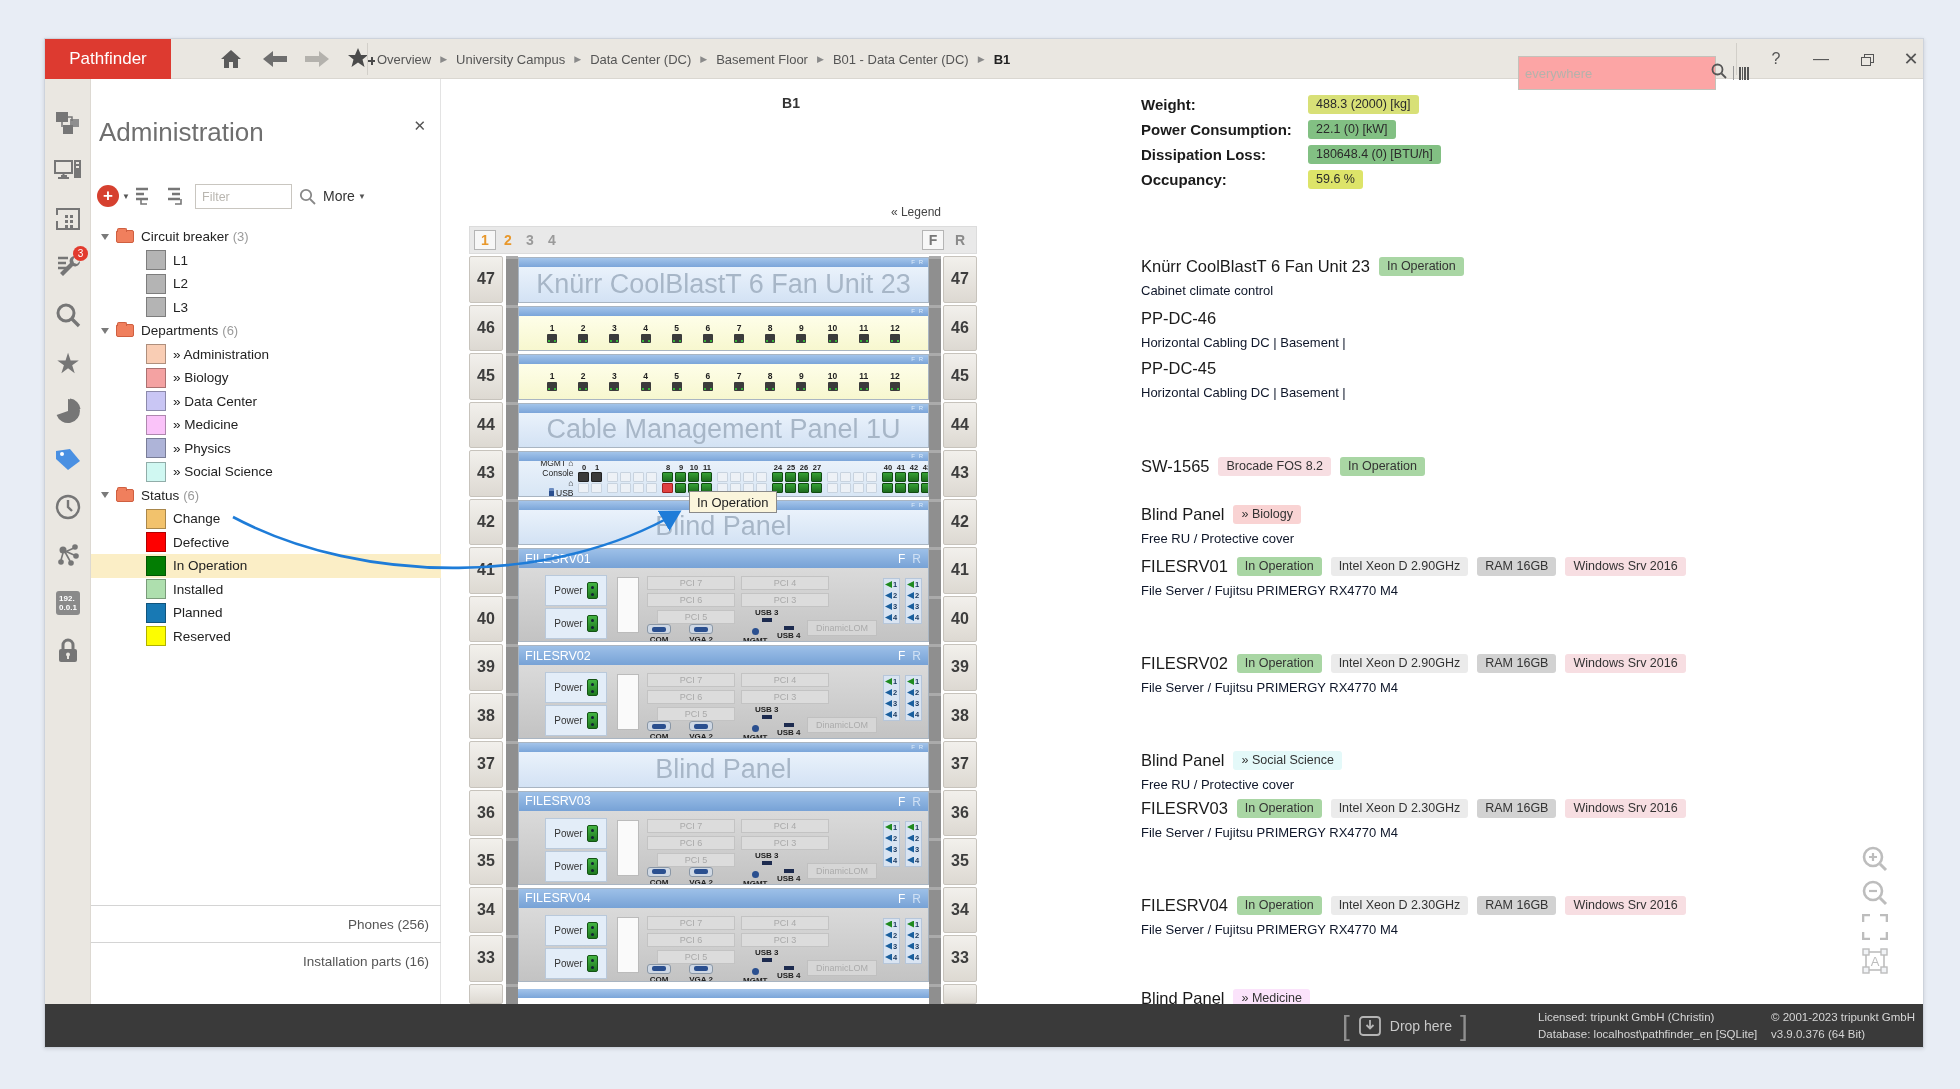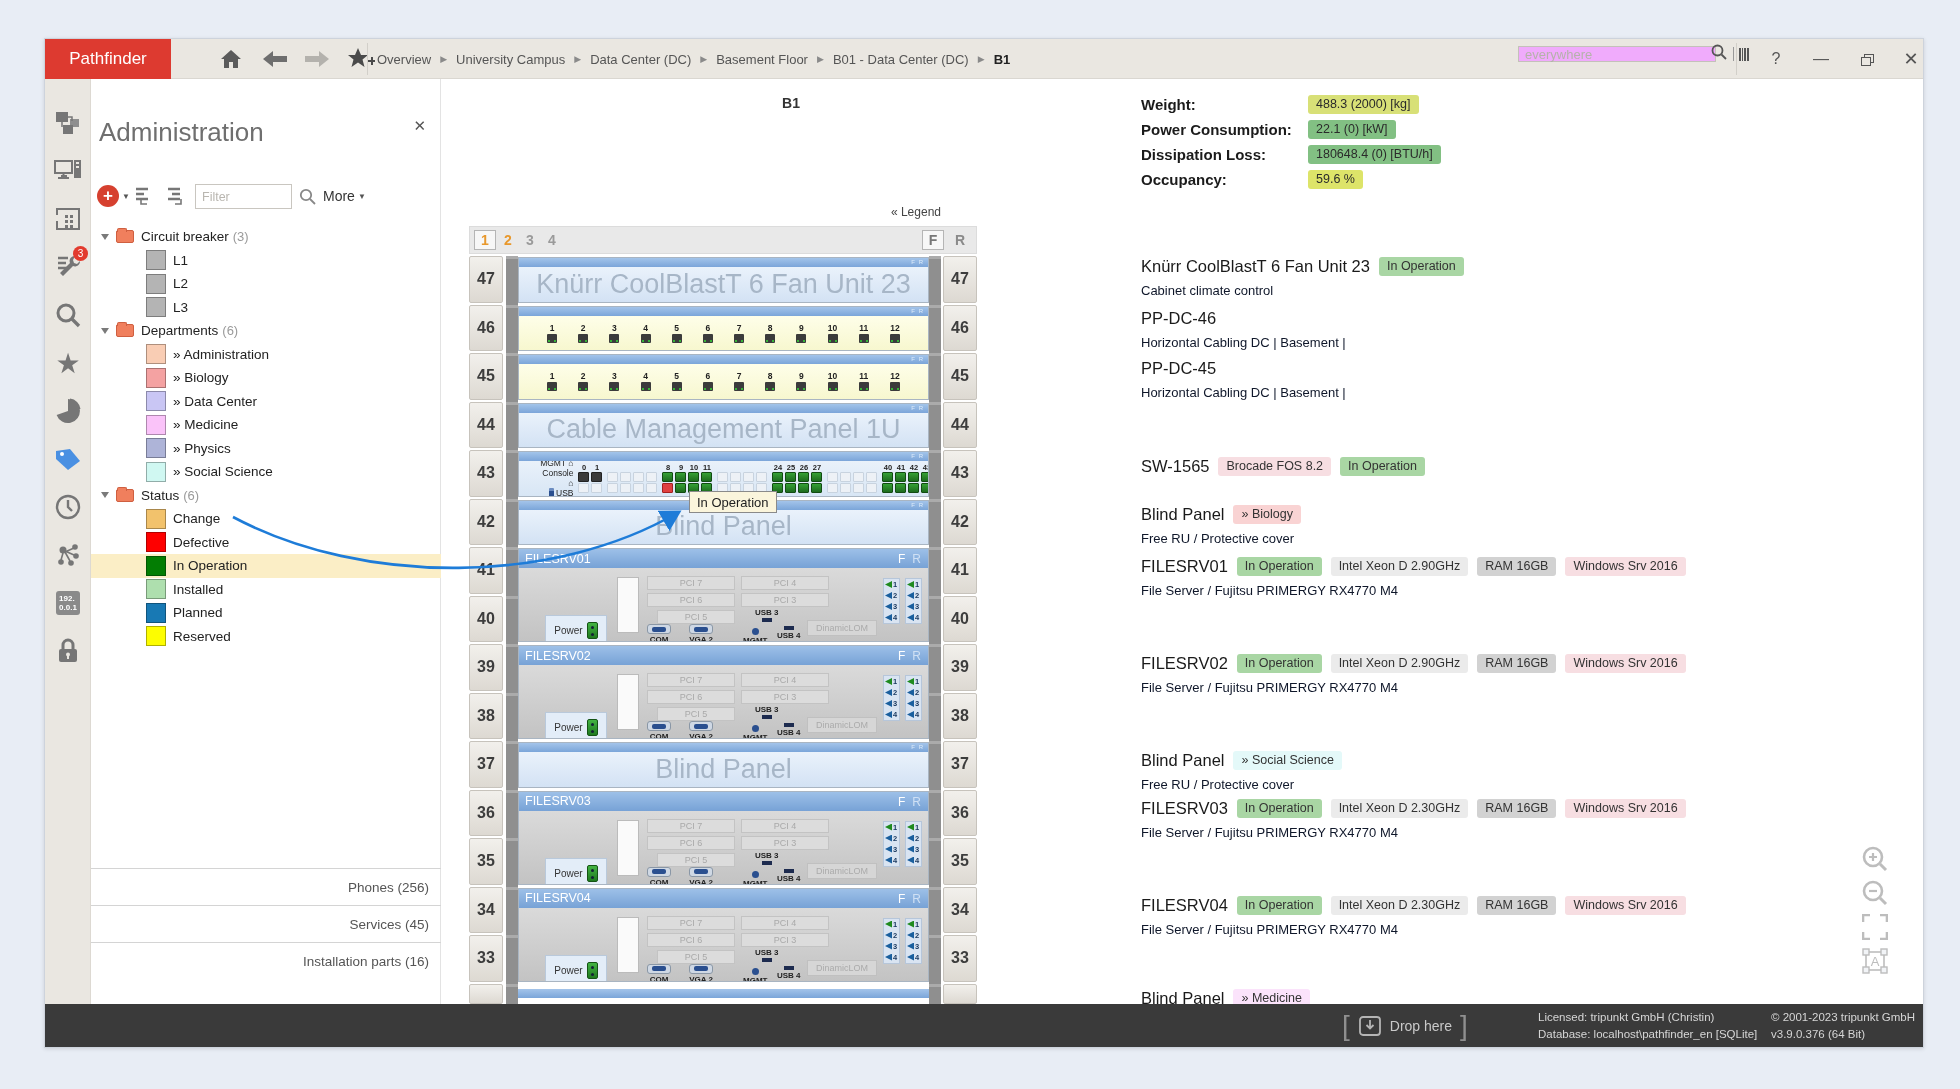--- a/index.html
+++ b/index.html
@@ -17,21 +17,21 @@
   }
   
   .topbar { position:absolute; left:0; top:0; width:100%; height:40px; background:#eae7e1; border-bottom:1px solid #dad7d1; z-index:30; }
   .logo { position:absolute; left:0; top:0; width:126px; height:40px; background:#dd3a30; color:#fff; font-size:17px; display:flex; align-items:center; justify-content:center; }
   .tb-icon { position:absolute; top:6px; width:32px; height:28px; display:flex; align-items:center; justify-content:center; cursor:pointer; }
   .tb-sep { position:absolute; top:4px; width:1px; height:32px; background:#d2cfc9; }
   .crumbs { position:absolute; left:332px; top:0; height:40px; display:flex; align-items:center; gap:9px; font-size:13px; color:#555; }
   .crumb { white-space:nowrap; cursor:pointer; }
   .crumb.last { color:#222; font-weight:bold; }
   .crumb-arrow { font-size:9px; color:#8a8a8a; }
-  .search { position:absolute; left:1473px; top:7px; width:198px; height:16px; background:#f0abfc; border:1px solid #c4c1ba; display:flex; align-items:center; }
+  .search { position:absolute; left:1473px; top:17px; width:198px; height:34px; background:#fca5a5; border:1px solid #c4c1ba; display:flex; align-items:center; }
   .search input { flex:1; border:none; outline:none; font-size:13px; color:#444; padding:0 6px; font-family:inherit; background:transparent; }
   .search input::placeholder { color:#b5b2ab; }
   .search .mag { margin:0 4px; }
   .search .bars { display:flex; gap:1px; margin:0 6px 0 2px; align-items:center; height:14px; border-left:1px solid #999; padding-left:5px; }
   .search .bars i { display:block; width:2px; height:13px; background:#555; }
   .search .bars i.thin { width:1px; }
   .winbtn { position:absolute; top:8px; width:34px; height:24px; display:flex; align-items:center; justify-content:center; font-size:16px; color:#555; cursor:pointer; }
   .restore-glyph { position:relative; width:11px; height:10px; }
   .restore-glyph::before { content:""; position:absolute; left:3px; top:0; width:8px; height:7px; border:1px solid #555; }
   .restore-glyph::after { content:""; position:absolute; left:0; top:3px; width:8px; height:7px; border:1px solid #555; background:#eae7e1; }
@@ -94,21 +94,21 @@
   .sw-labels .usb-row { display:flex; align-items:center; gap:2px; margin-left:14px; }
   .usb-stick { width:5px; height:11px; background:#2a4f8f; border-radius:1px; border-top:3px solid #6c8cc0; }
   .sw-group { display:grid; grid-auto-flow:column; grid-template-rows:auto auto auto; column-gap:2px; row-gap:1px; align-items:center; justify-items:center; }
   .sw-num { font-size:7.5px; font-weight:bold; color:#222; height:8px; }
   .sw-port { width:11px; height:10px; border-radius:1px; }
   .sw-port.green { background:linear-gradient(#35a035,#1d6b1d); border:1px solid #124c12; }
   .sw-port.dark { background:#3b3b3b; border:1px solid #222; }
   .sw-port.red { background:#e04040; border:1px solid #a32020; }
   .sw-port.empty { background:#edf1f6; border:1px solid #c8d3df; }
   .server-body { background:linear-gradient(#dadada,#c3c3c3); position:relative; }
-  .pwr { position:absolute; left:26px; width:62px; height:31px; background:#e3edf8; border:1px solid #b9c9db; display:flex; align-items:center; justify-content:center; gap:4px; font-size:10px; color:#333;margin-top:40px; }
+  .pwr { position:absolute; left:26px; width:62px; height:31px; background:#e3edf8; border:1px solid #b9c9db; display:flex; align-items:center; justify-content:center; gap:4px; font-size:10px; color:#333; }
   .pwr-plug { width:11px; height:17px; background:linear-gradient(#43b343,#1f7a1f); border:1px solid #145414; border-radius:2px; position:relative; }
   .pwr-plug::after { content:""; position:absolute; left:3px; top:3px; width:3px; height:3px; background:#123; box-shadow:0 7px 0 #123; border-radius:50%; }
   .slot { position:absolute; left:98px; top:9px; width:22px; height:56px; background:#fafafa; border:1px solid #bbb; }
   .pci { position:absolute; height:14px; background:#dcdcdc; border:1px solid #c3c3c3; color:#a9a9a9; font-size:9px; display:flex; align-items:center; justify-content:center; }
   .conn { position:absolute; display:flex; flex-direction:column; align-items:center; gap:1px; font-size:8px; color:#222; font-weight:bold; }
   .vga-icon { width:24px; height:10px; background:#cfd8e4; border:1px solid #8a97a6; border-radius:3px; display:flex; align-items:center; justify-content:center; }
   .vga-icon i { width:14px; height:5px; background:#2a4f8f; border-radius:2px; }
   .usb-flat { width:10px; height:4px; background:#1d2b4f; }
   .mgmt-dot { width:7px; height:7px; border-radius:50%; background:#2a4f8f; }
   .lom { position:absolute; left:288px; top:52px; width:70px; height:16px; background:#d6d6d6; border:1px solid #c0c0c0; color:#ababab; font-size:9px; display:flex; align-items:center; justify-content:center; }
@@ -397,21 +397,20 @@
           <span class="tswatch" style="background: rgb(24, 121, 180);"></span>
           <span class="tchild-label">Planned</span>
         </div>
         <div class="trow">
           <span class="tswatch" style="background: rgb(253, 253, 0);"></span>
           <span class="tchild-label">Reserved</span>
         </div>
       </div>
     <div class="psections" id="psections">
         <div class="psec">Phones (256)</div>
-        <div class="psec">Services (45)</div>
         <div class="psec">Installation parts (16)</div>
       </div>
   </div>
 
   <div class="rack-title">B1</div>
   <div class="legend-link">« Legend</div>
   <div class="tabbar">
     <span id="view-tabs" style="display:flex">
         <span class="vtab on box">1</span>
         <span class="vtab on">2</span>

